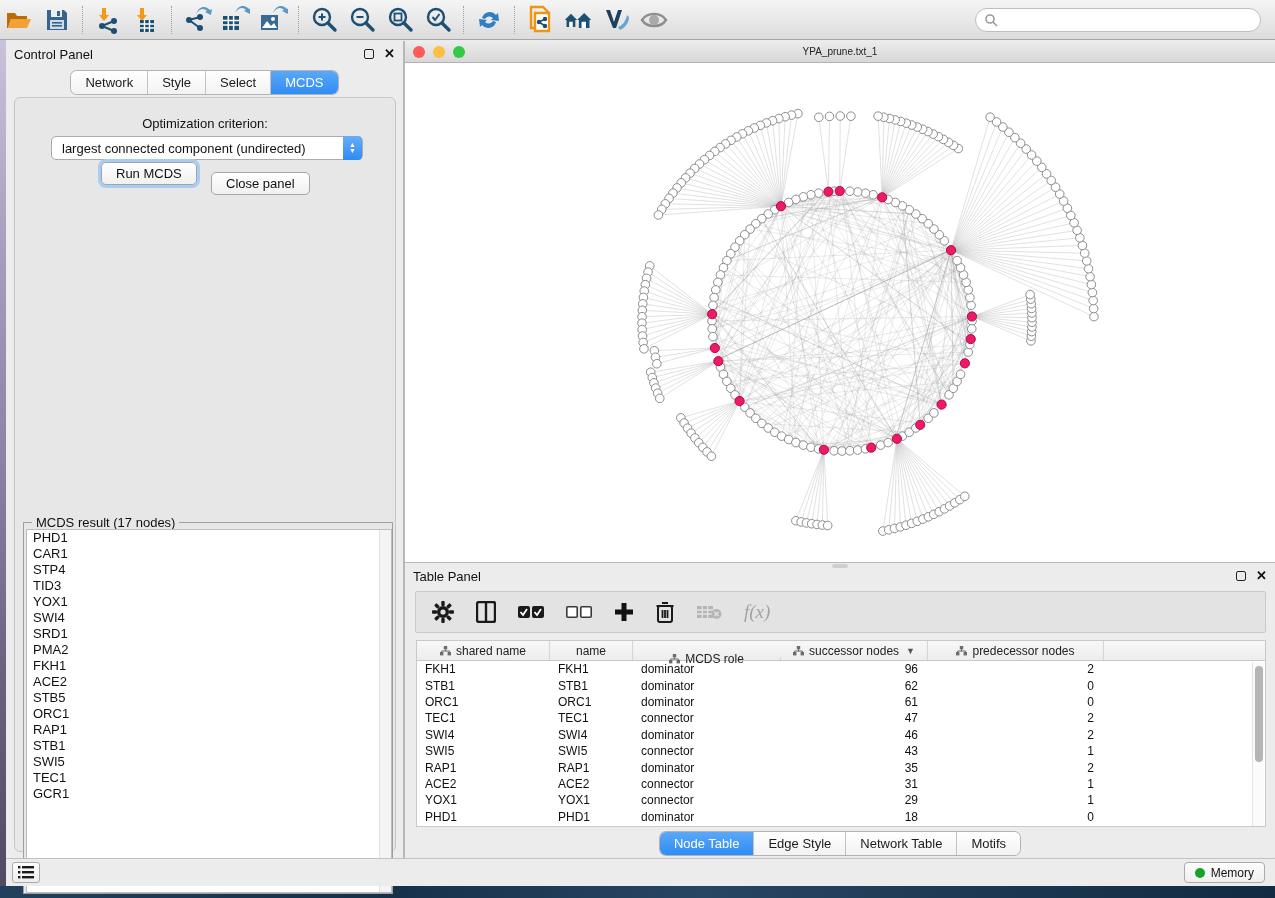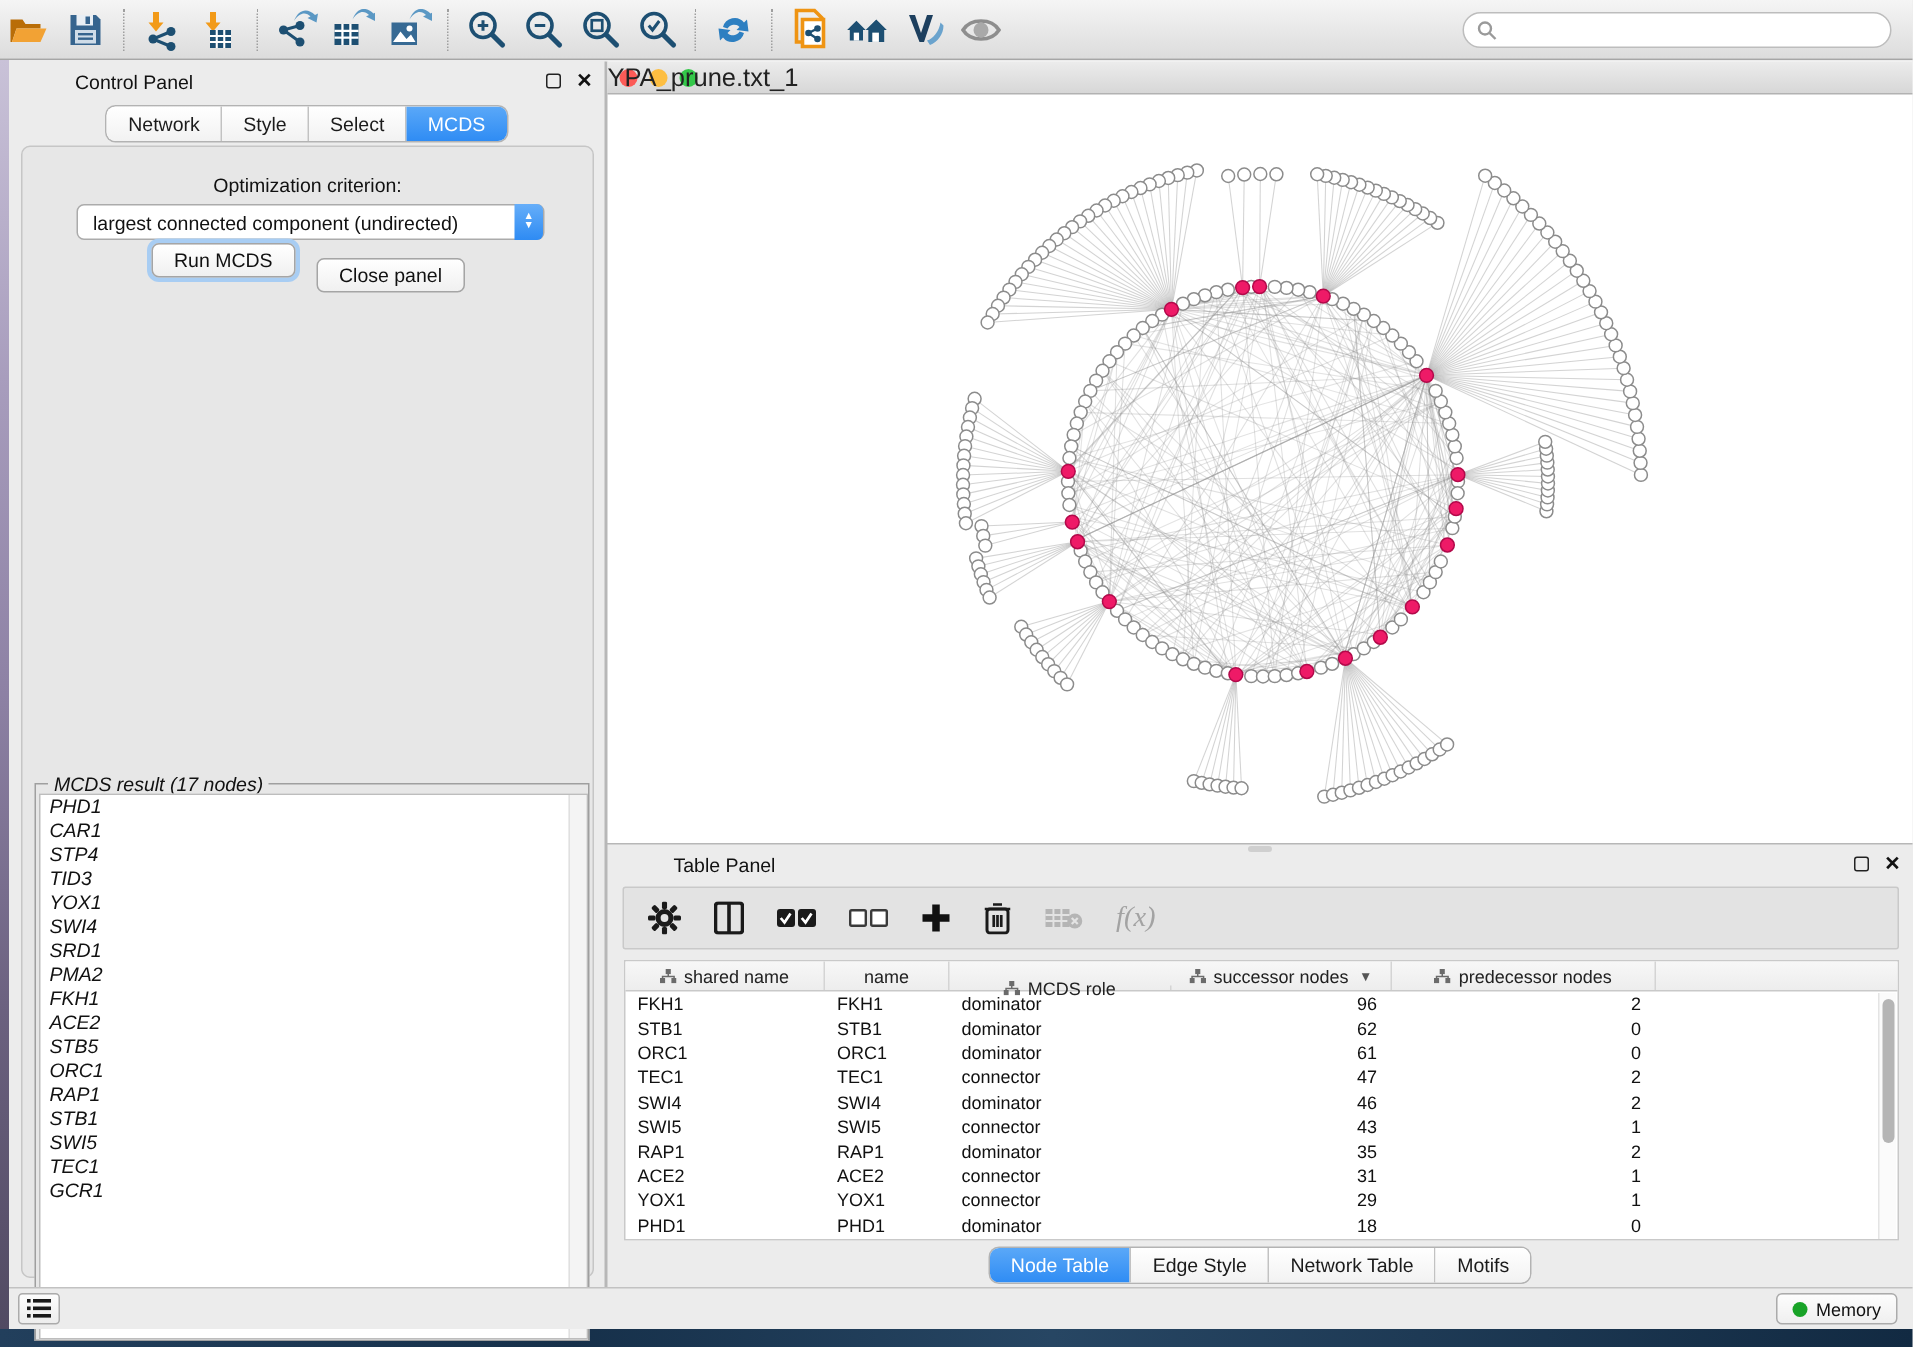--- a/index.html
+++ b/index.html
@@ -18,21 +18,21 @@
   #search-wrap input { border:none; outline:none; flex:1; height:18px; font-size:12px; background:transparent; }
 
   
   #wall-left { left:0; top:40px; width:6px; height:846px;
     background:linear-gradient(#c9c2d8,#a89dbd,#8d81a4,#6b617f,#514a62); }
   #wall-bottom { left:0; top:886px; width:1275px; height:12px;
     background:linear-gradient(90deg,#223f5c,#16304a 30%,#274663 55%,#122a42); }
 
   
   #control-panel { left:6px; top:41px; width:398px; height:817px; background:#ececec; border-right:1px solid #b7b7b7; }
-  .panel-titlebar { height:26px; display:flex; align-items:center; padding:12px 8px;margin-left:36px; }
+  .panel-titlebar { height:26px; display:flex; align-items:center; padding:12px 8px; }
   .panel-title { font-size:13px; color:#111; }
   .win-btns { margin-left:auto; display:flex; gap:10px; align-items:center; }
   .float-ic { width:10px; height:10px; border:1.5px solid #222; border-radius:2px; }
   .close-ic { font-size:13px; font-weight:bold; color:#111; line-height:10px; }
 
   .seg-row { display:flex; justify-content:center; margin-top:4px; }
   .seg { display:flex; border-radius:6px; overflow:hidden; box-shadow:0 0 0 1px #b3b3b3; background:#fff; }
   .seg-tab { padding:4px 14px; font-size:13px; color:#1b1b1b; background:linear-gradient(#ffffff,#f2f2f2);
     border-right:1px solid #c2c2c2; cursor:default; }
   .seg-tab:last-child { border-right:none; }
@@ -44,33 +44,33 @@
   #criterion { left:36px; top:38px; width:312px; height:24px; background:#fff; border:1px solid #ababab;
     border-radius:5px; display:flex; align-items:center; font-size:13px; padding-left:10px; color:#111; }
   #criterion .stepper { margin-left:auto; width:19px; height:24px; border-radius:0 4px 4px 0;
     background:linear-gradient(#66aef9,#2e8bf3); display:flex; flex-direction:column; align-items:center; justify-content:center; }
   #criterion .stepper span { color:#fff; font-size:7px; line-height:6px; }
   .btn { background:linear-gradient(#ffffff,#f0f0f0); border:1px solid #a5a5a5; border-radius:5px;
     font-size:13px; padding:3px 14px; color:#111; }
   #run-btn { left:86px; top:64px; box-shadow:0 0 0 3px #a8cdf3; }
   #close-btn { left:196px; top:74px; }
 
-  #mcds-group { left:8px; top:424px; width:370px; height:372px; border:1px solid #9f9f9f; background:#e7e7e7;font-style:italic; }
+  #mcds-group { left:8px; top:424px; width:370px; height:372px; border:1px solid #9f9f9f; background:#e7e7e7; }
   #mcds-legend { position:absolute; top:-8px; left:8px; background:#e7e7e7; padding:0 4px; font-size:13px; color:#111; }
   #mcds-list { position:absolute; left:2px; top:6px; width:366px; height:364px; background:#fff; border:1px solid #bdbdbd;
     overflow:hidden; }
   #mcds-list .scrolltrack { position:absolute; right:0; top:0; width:12px; height:100%; background:#f4f4f4; border-left:1px solid #e0e0e0; }
   .mcds-item { font-size:13px; line-height:16px; padding-left:6px; color:#111; }
 
   
   #net-window { left:404px; top:41px; width:871px; height:521px; background:#fff; border-left:1px solid #b7b7b7; }
   #net-titlebar { height:22px; background:linear-gradient(#ececec,#d7d7d7); border-bottom:1px solid #b2b2b2;
     display:flex; align-items:center; position:relative; }
   .tl { width:12px; height:12px; border-radius:50%; margin-left:8px; }
-  #net-title { position:absolute; width:100%; font-size:17px; color:#222; }
+  #net-title { position:absolute; width:100%; text-align:center; font-size:10px; color:#222; }
   #net-canvas { width:871px; height:498px; }
 
   
   #table-panel { left:404px; top:562px; width:871px; height:296px; background:#ececec; border-left:1px solid #b7b7b7; border-top:1px solid #b7b7b7; }
   #tp-grip { position:absolute; left:50%; top:1px; width:16px; height:4px; margin-left:-8px; background:#cfcfcf; border-radius:2px; }
   #tp-toolbar { left:10px; top:28px; width:851px; height:42px; background:#e3e3e3; border:1px solid #c9c9c9; border-radius:2px;
     display:flex; align-items:center; padding-left:16px; gap:22px; }
   .tpt-ic { display:flex; align-items:center; justify-content:center; }
   #fx-ic { font-family:"Liberation Serif", serif; font-style:italic; font-size:19px; color:#a3a3a3; }
 

